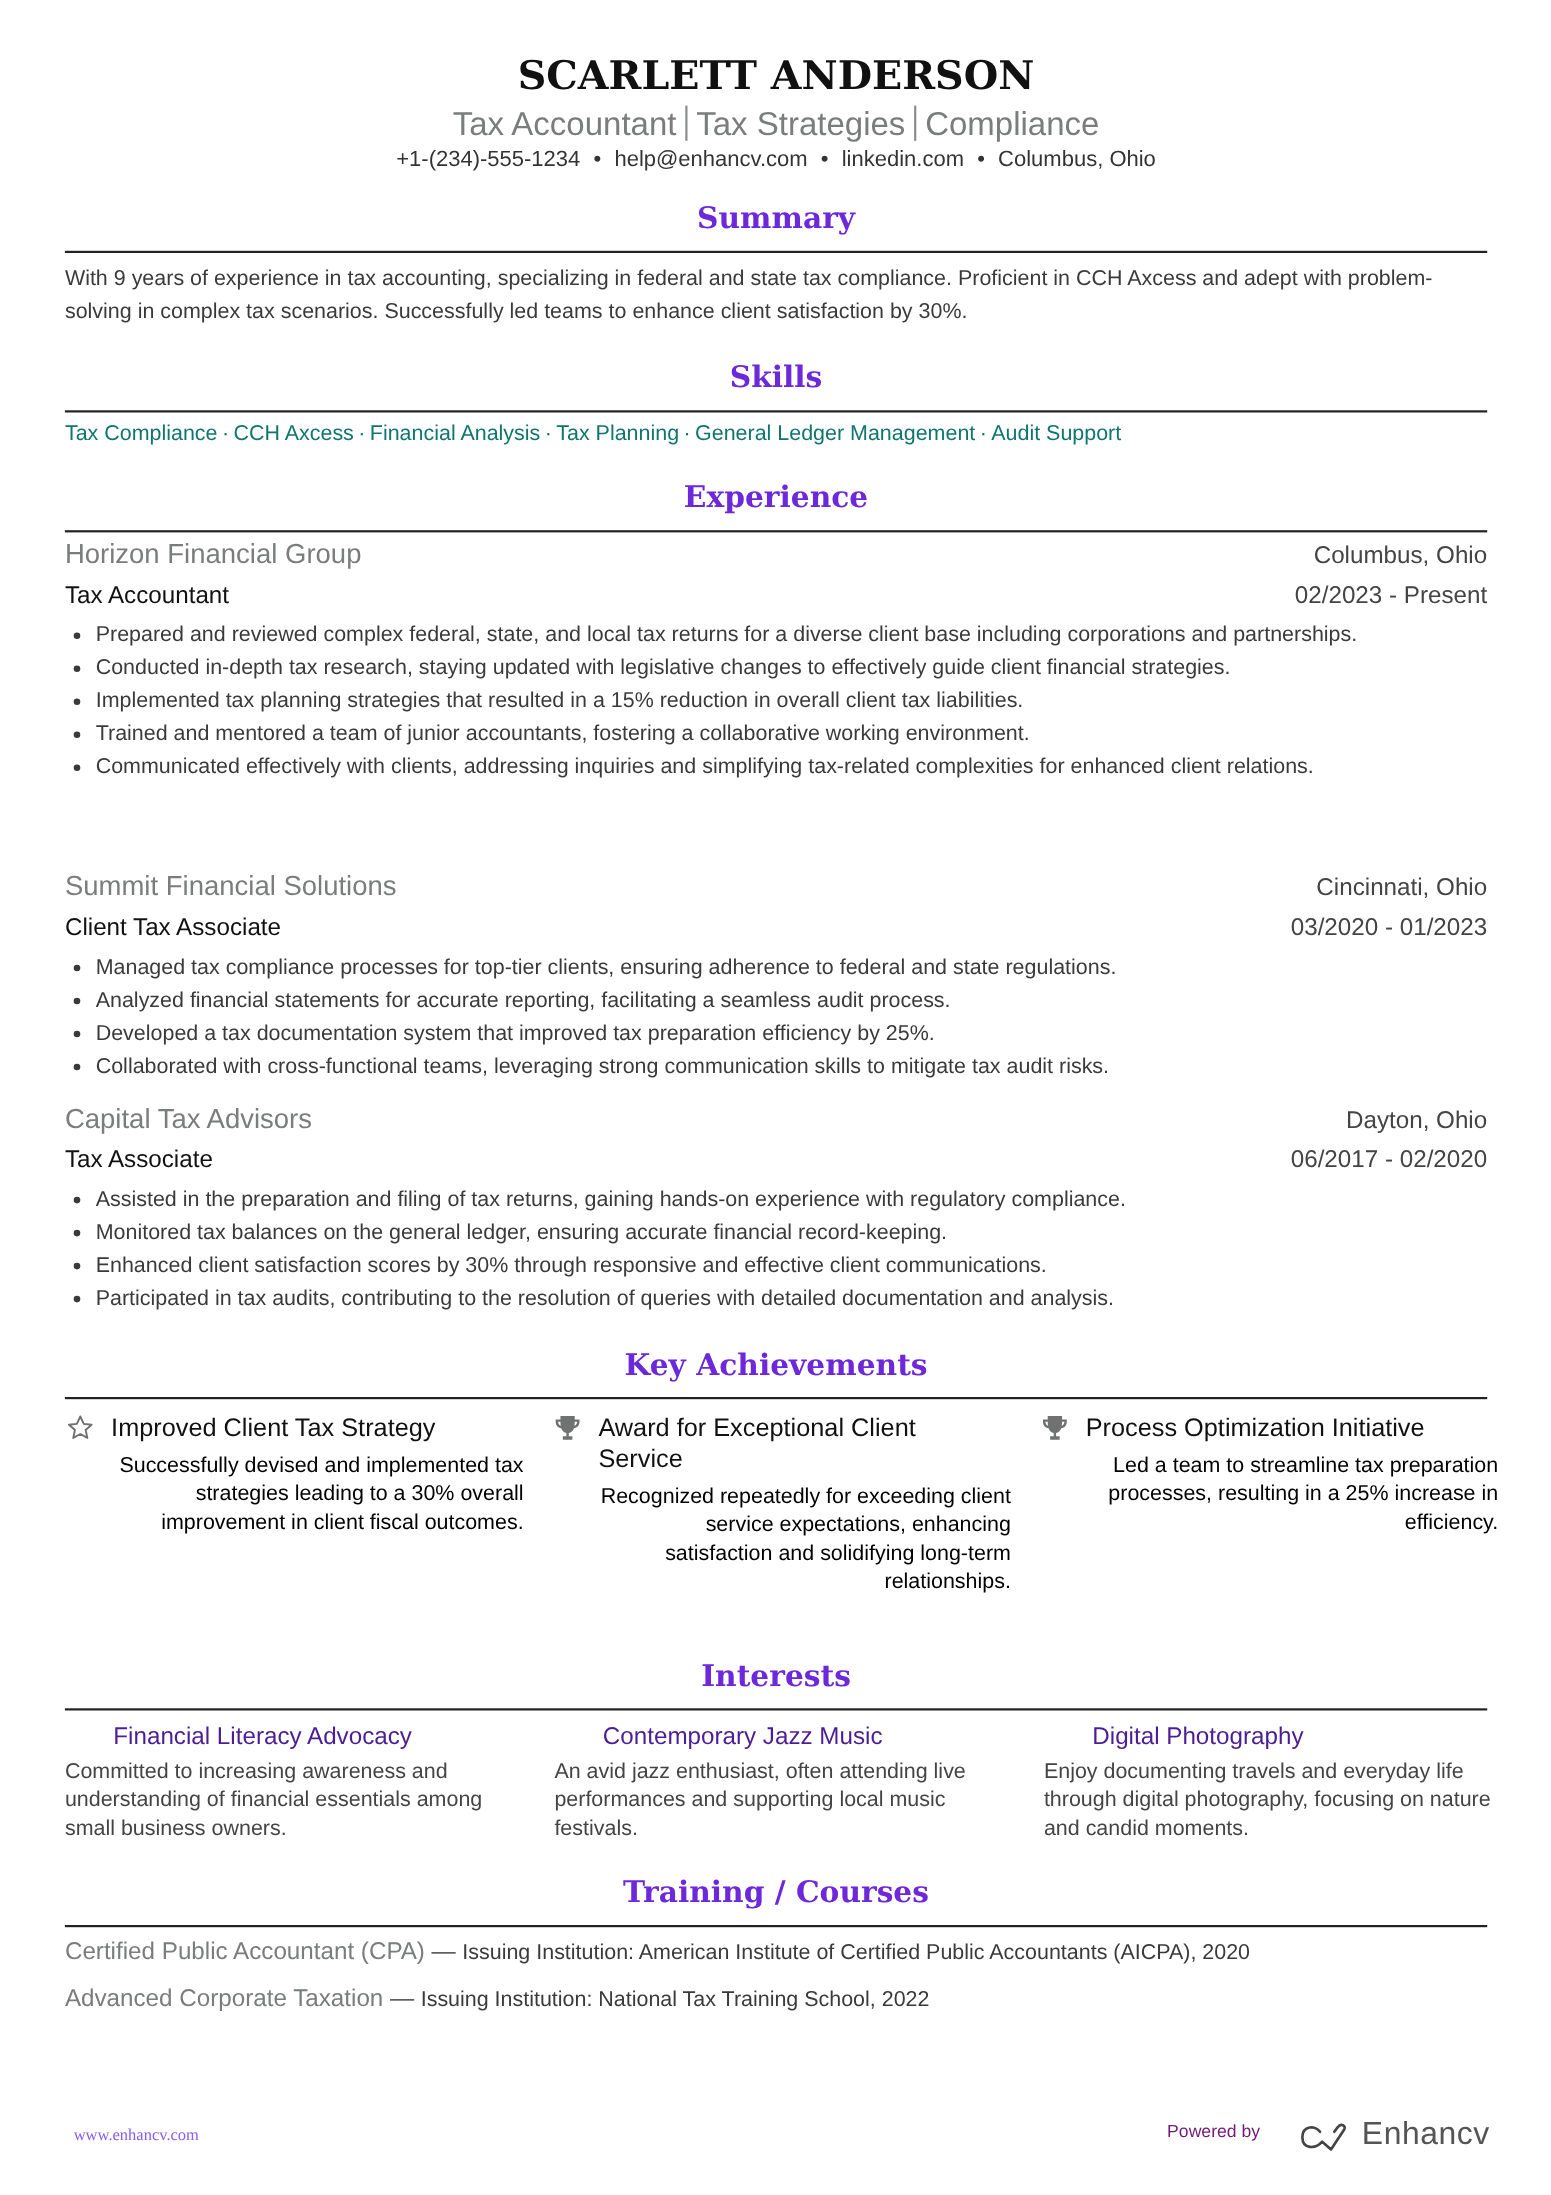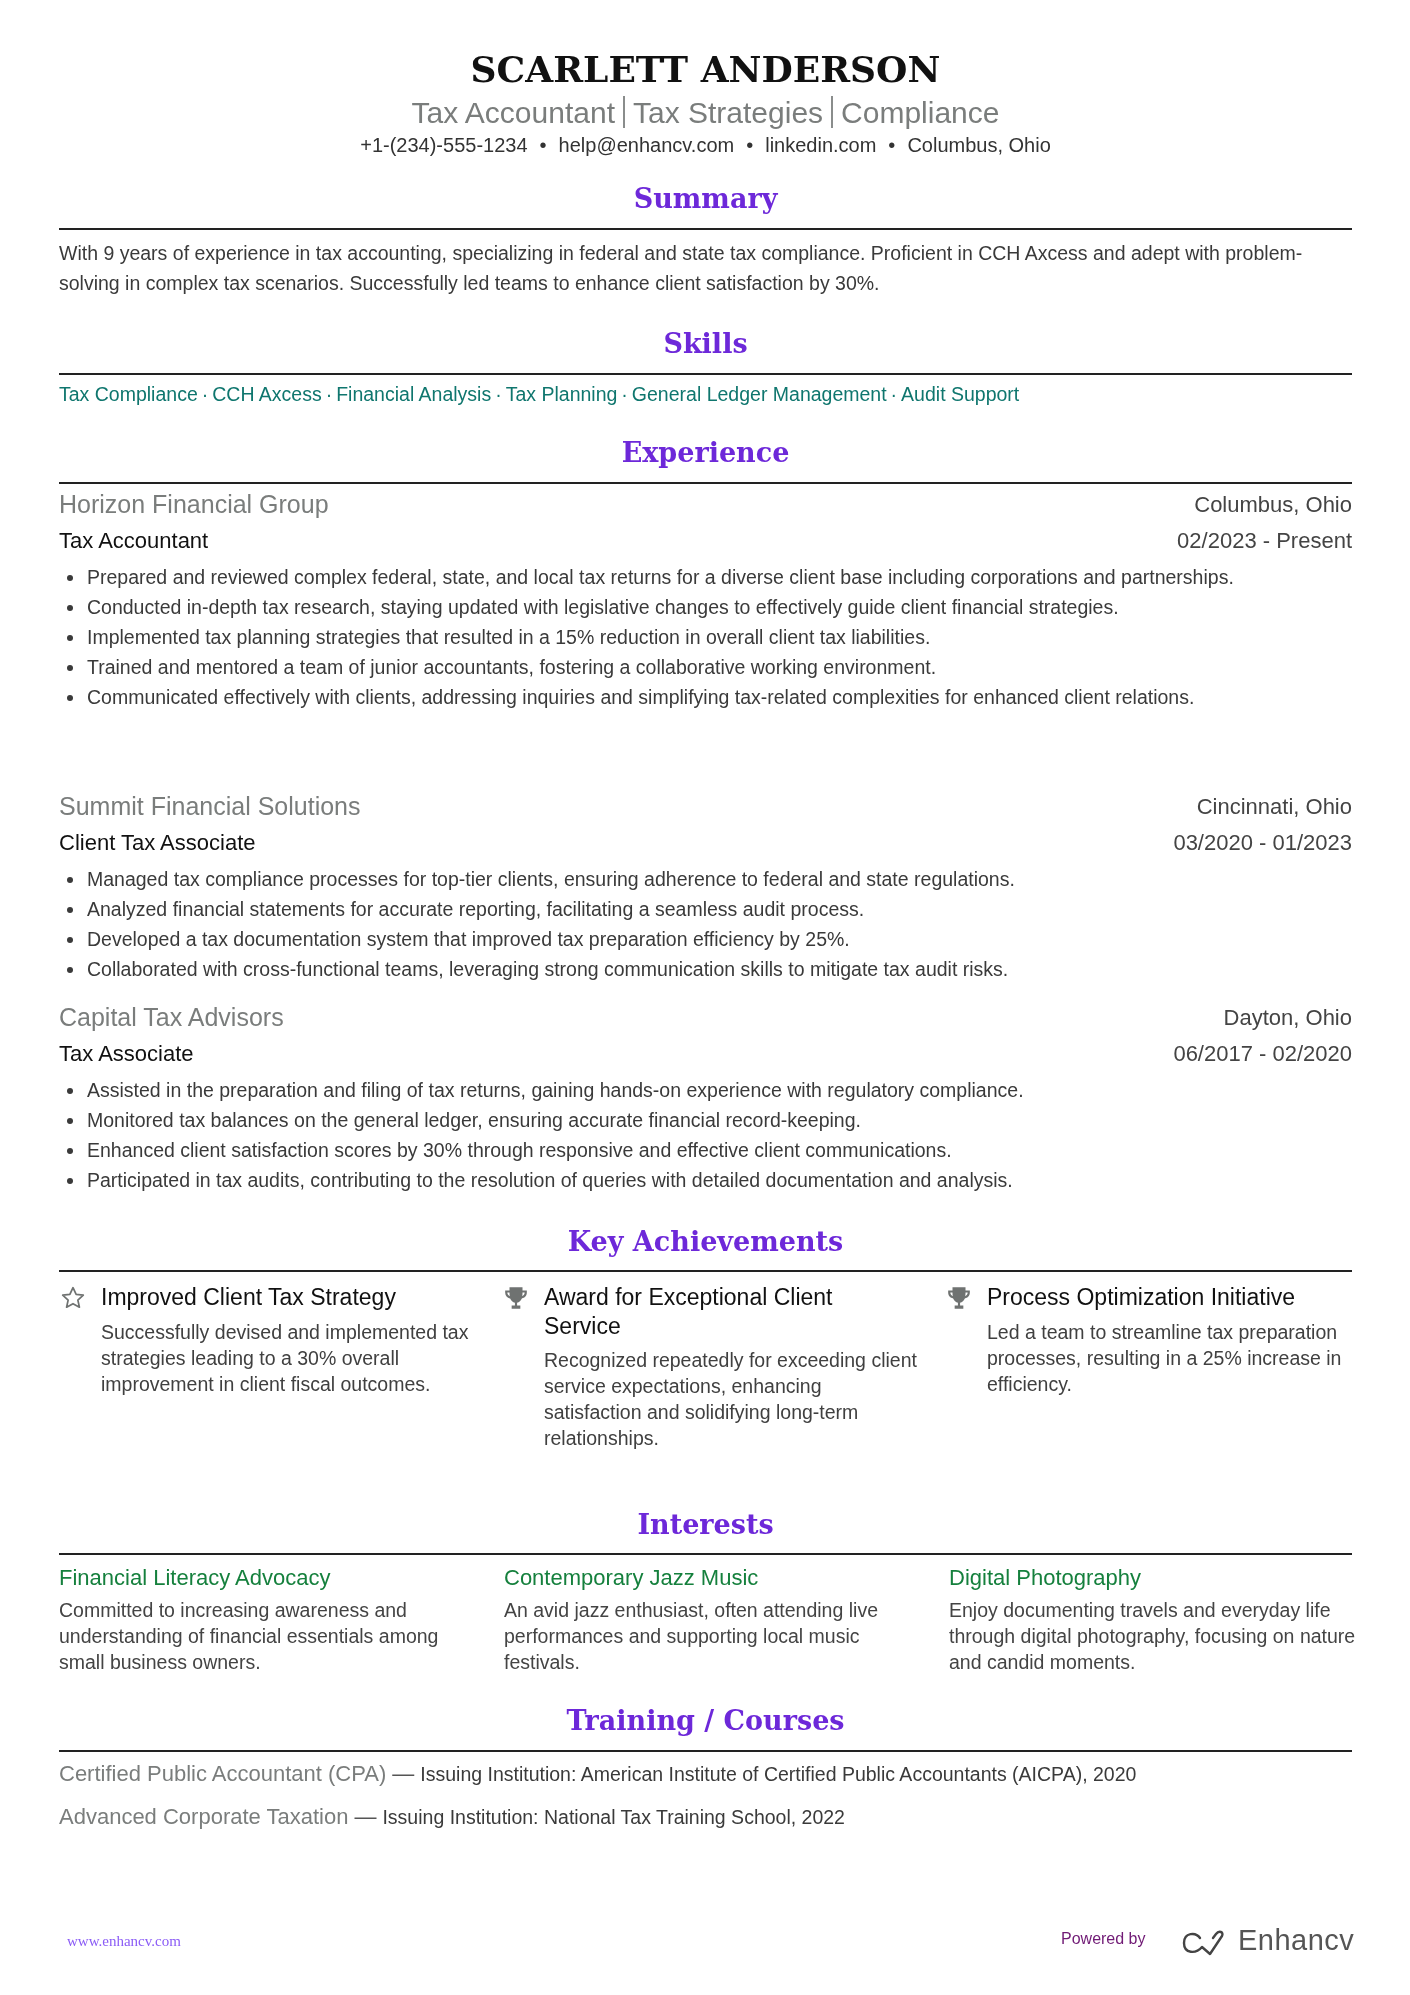--- a/index.html
+++ b/index.html
@@ -19,23 +19,23 @@
   .company{position:absolute;left:0;top:0;font-size:25px;color:#7a7d7c;white-space:nowrap;}
   .loc{position:absolute;right:0;top:2px;font-size:22px;color:#444;}
   .role{position:absolute;left:0;top:38px;font-size:22px;color:#111;}
   .dates{position:absolute;right:0;top:38px;font-size:22px;color:#444;margin-left:36px;}
   .bullets{position:absolute;left:0;top:72px;width:1293px;margin:0;padding:0;list-style:none;}
   .bullets li{position:relative;padding-left:28px;font-size:19.5px;line-height:30px;color:#3a3a3a;}
   .bullets li::before{content:"";position:absolute;left:8px;top:13px;width:6px;height:6px;border-radius:50%;background:#3a3a3a;}
   .ach{position:absolute;top:1283px;width:410px;}
   .ach .icon{position:absolute;left:0;top:2px;width:28px;height:26px;}
   .ach .t{position:absolute;left:42px;top:0;width:370px;font-size:23px;line-height:29px;color:#111;}
-  .ach .d{position:absolute;left:42px;width:375px;font-size:19.5px;line-height:26px;color:#404040;}
+  .ach .d{position:absolute;left:42px;width:375px;font-size:19.5px;line-height:26px;color:#000000;text-align:right;}
   .int{position:absolute;top:1563px;width:420px;}
-  .int .t{font-size:22px;line-height:30px;color:#15803d;}
+  .int .t{font-size:22px;line-height:30px;color:#4c1d95;margin-left:44px;}
   .int .d{margin-top:4px;font-size:19.5px;line-height:26px;color:#444;}
   .course{position:absolute;left:0;white-space:nowrap;}
   .course .cn{font-size:22px;color:#7a7d7c;}
   .course .dash{font-size:22px;color:#555;margin:0 6px;}
   .course .ci{font-size:19.5px;color:#3a3a3a;}
   .footer-url{position:absolute;left:67px;top:1933px;font-size:15px;color:#8b5cf6;font-family:Liberation Serif, serif;}
   .powered{position:absolute;left:1061px;top:1930px;font-size:16px;color:#701a75;}
   .logo{position:absolute;left:1180px;top:1925px;height:36px;}
   .logo-text{position:absolute;left:1238px;top:1924px;font-size:29px;color:#555;letter-spacing:0.5px;}
 </style>

